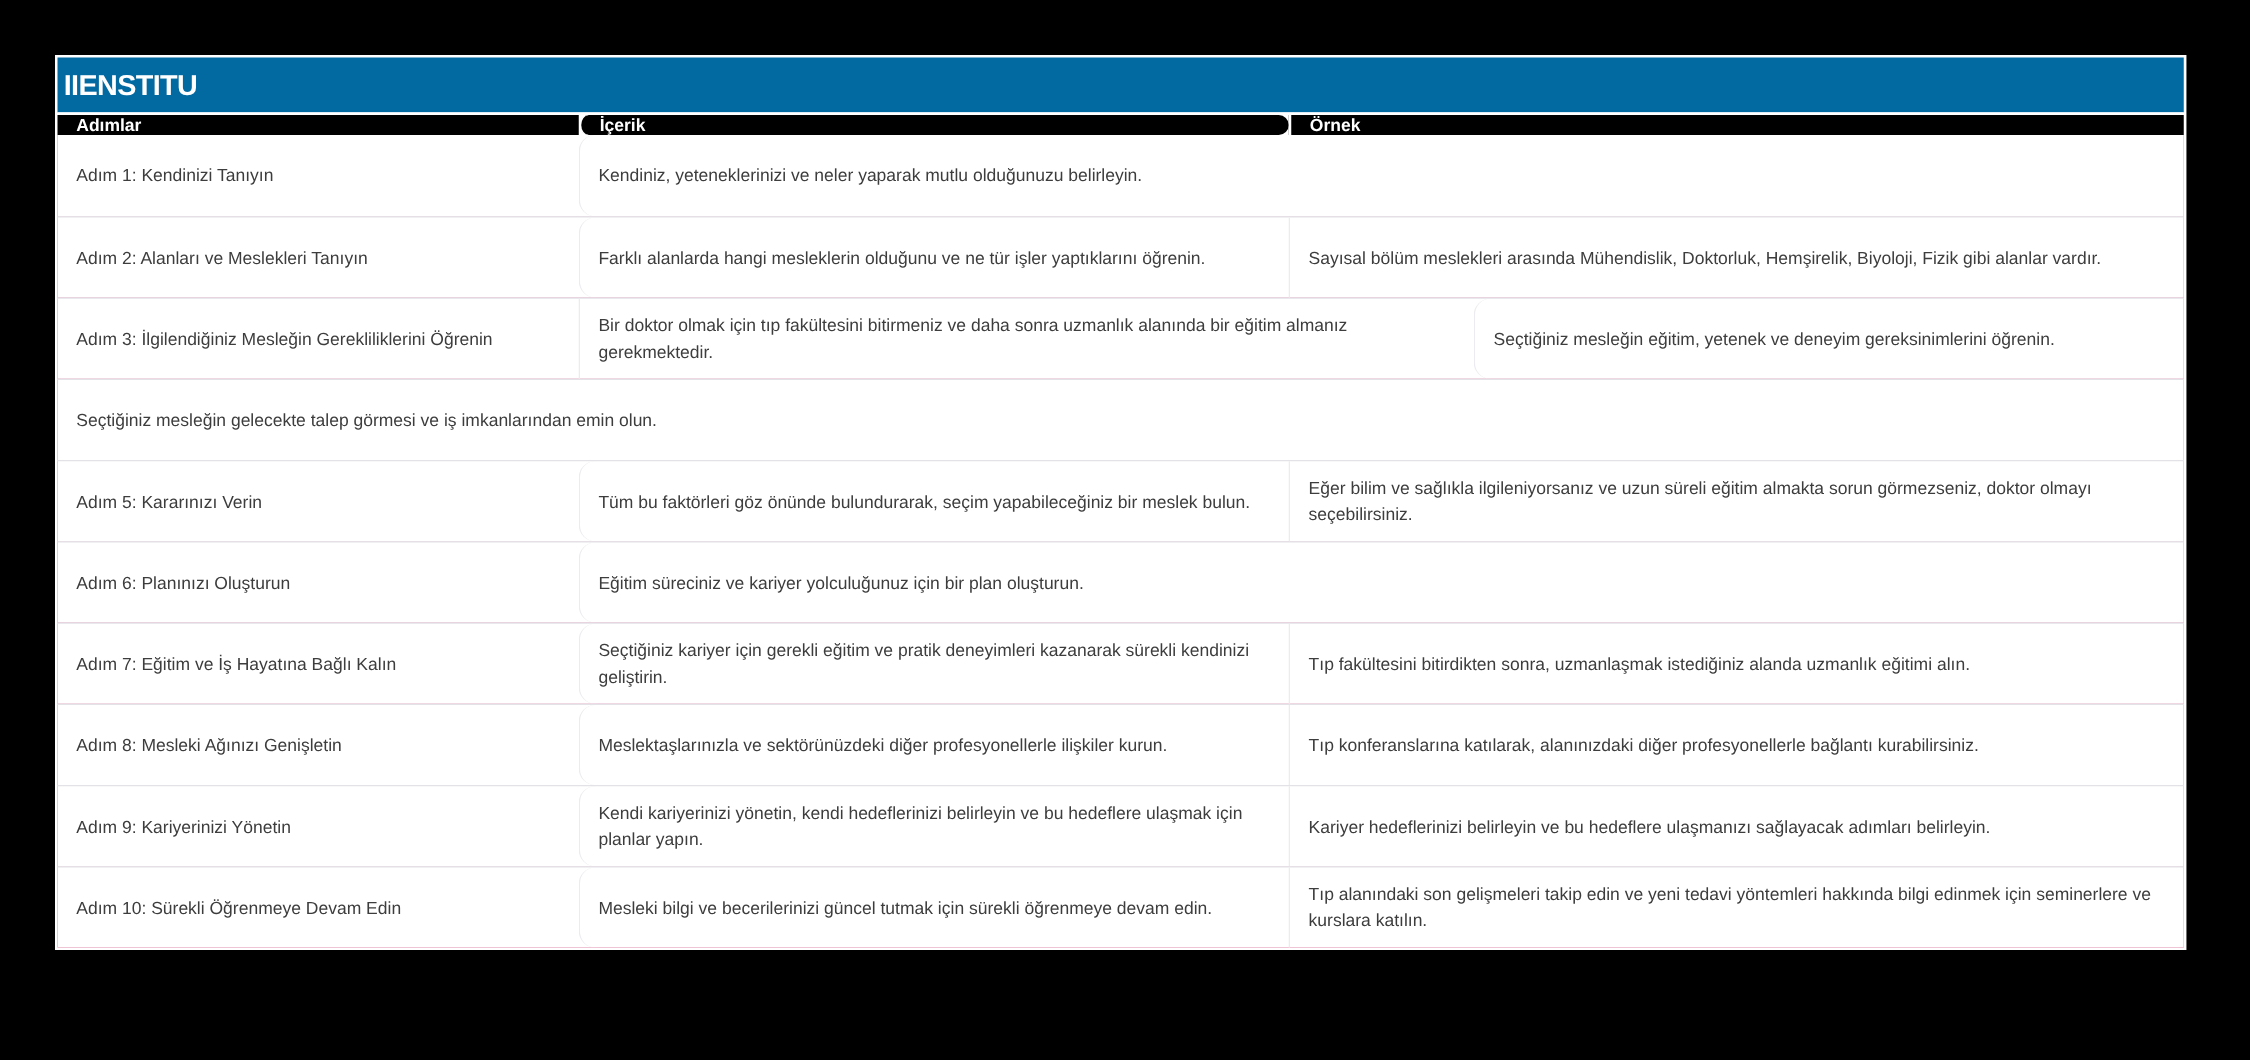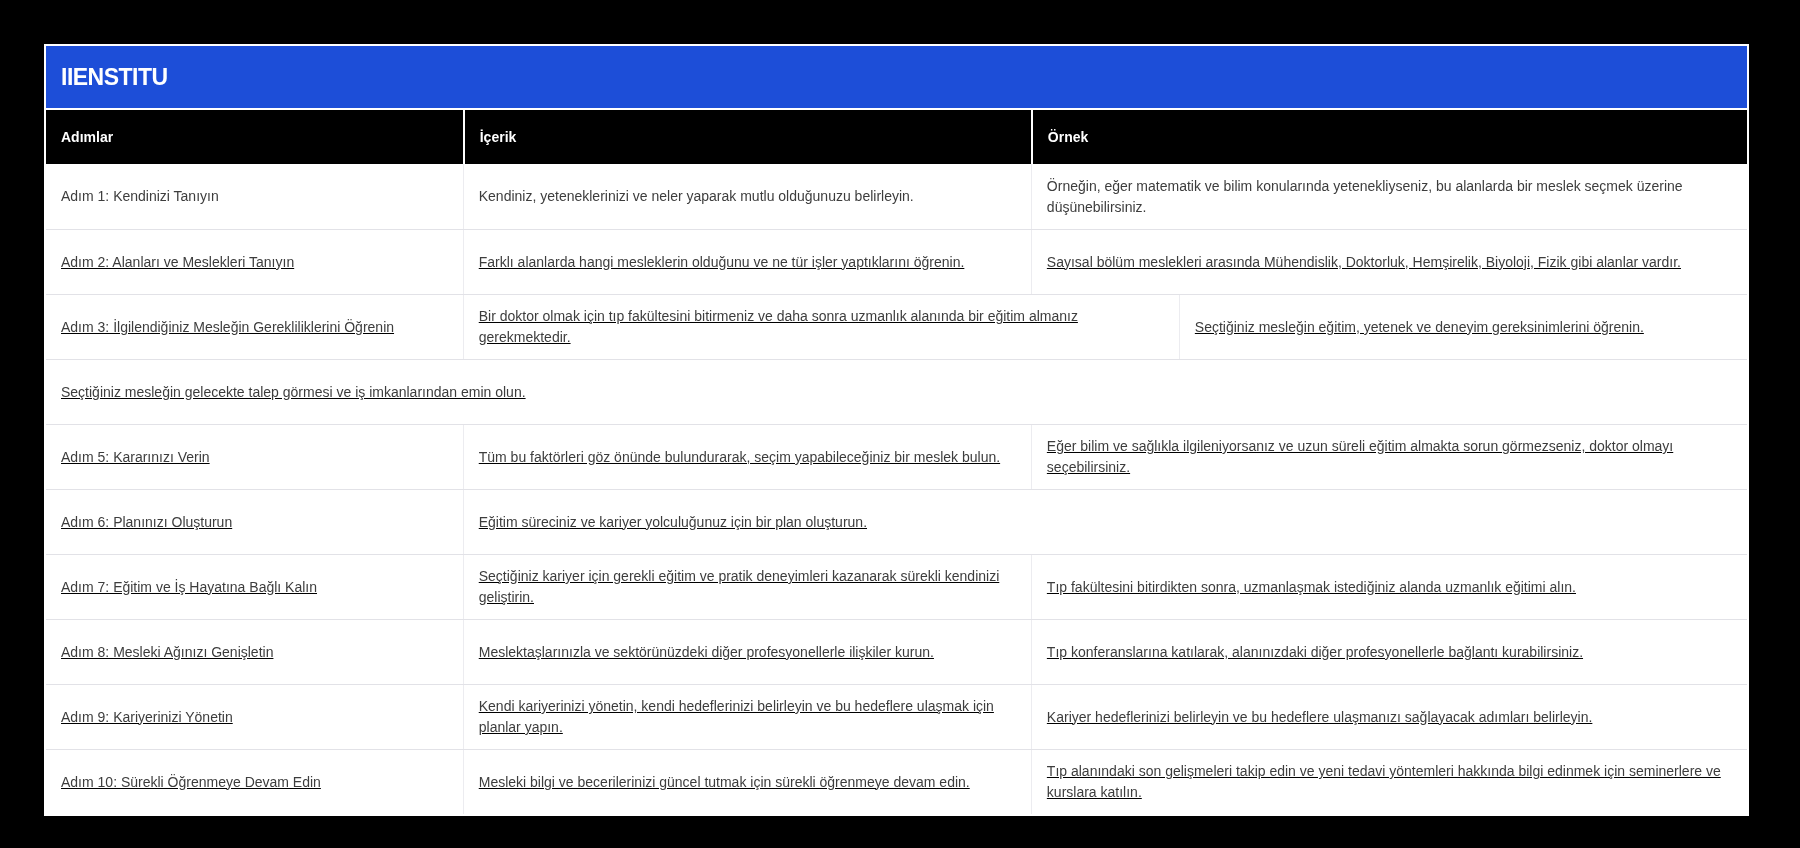--- a/index.html
+++ b/index.html
@@ -17,66 +17,65 @@
   .table-card {
     position: absolute;
     left: 44px;
     top: 44px;
     width: 1705px;
     background: #ffffff;
     border: 2px solid #ffffff;
     box-sizing: border-box;
   }
   .title-bar {
-    background: #1d4ed8;
+    background: #0369a1;
     color: #ffffff;
-    height: 62px;
+    height: 44px;
     display: flex;
     align-items: center;
-    padding: 0 15px;
+    padding: 0 5px;
     box-sizing: border-box;
   }
   .title-bar .title-text {
     font-size: 23px;
     font-weight: 700;
     letter-spacing: -0.5px;
   }
   .header-row {
     display: flex;
     background: #ffffff;
     border-top: 2px solid #ffffff;
   }
   .hcell {
     background: #000000;
     color: #ffffff;
     font-size: 14px;
     font-weight: 700;
-    padding: 19px 15px;
+    padding: 0 15px;
     box-sizing: border-box;
     display: flex;
     align-items: center;
   }
   .header-row .hcell + .hcell {
     border-left: 2px solid #ffffff;
   }
   .col1 { width: 24.5%; }
-  .col2 { width: 33.4%; }
+  .col2 { width: 33.4%; border-radius: 13px; }
   .col3 { width: 42.1%; }
   .body-rows {
     background: #be185d;
   }
   .row {
     display: flex;
     min-height: 65px;
     box-sizing: border-box;
     background: #ffffff;
   }
   .row + .row {
     border-top: 1px solid #e2e2e7;
-    text-decoration: underline;
   }
   .cell {
     color: #3d3d3d;
     font-size: 14px;
     line-height: 1.5;
     padding: 10px 15px;
     box-sizing: border-box;
     display: flex;
     align-items: center;
   }
@@ -102,23 +101,20 @@
 
   <div class="body-rows">
 
     <div class="row">
       <div class="cell col1">
           <span>Adım 1: Kendinizi Tanıyın</span>
         </div>
       <div class="cell col2">
           <span>Kendiniz, yeteneklerinizi ve neler yaparak mutlu olduğunuzu belirleyin.</span>
         </div>
-      <div class="cell col3">
-          <span>Örneğin, eğer matematik ve bilim konularında yetenekliyseniz, bu alanlarda bir meslek seçmek üzerine düşünebilirsiniz.</span>
-        </div>
     </div>
 
     <div class="row">
       <div class="cell col1">
           <span>Adım 2: Alanları ve Meslekleri Tanıyın</span>
         </div>
       <div class="cell col2">
           <span>Farklı alanlarda hangi mesleklerin olduğunu ve ne tür işler yaptıklarını öğrenin.</span>
         </div>
       <div class="cell col3">

